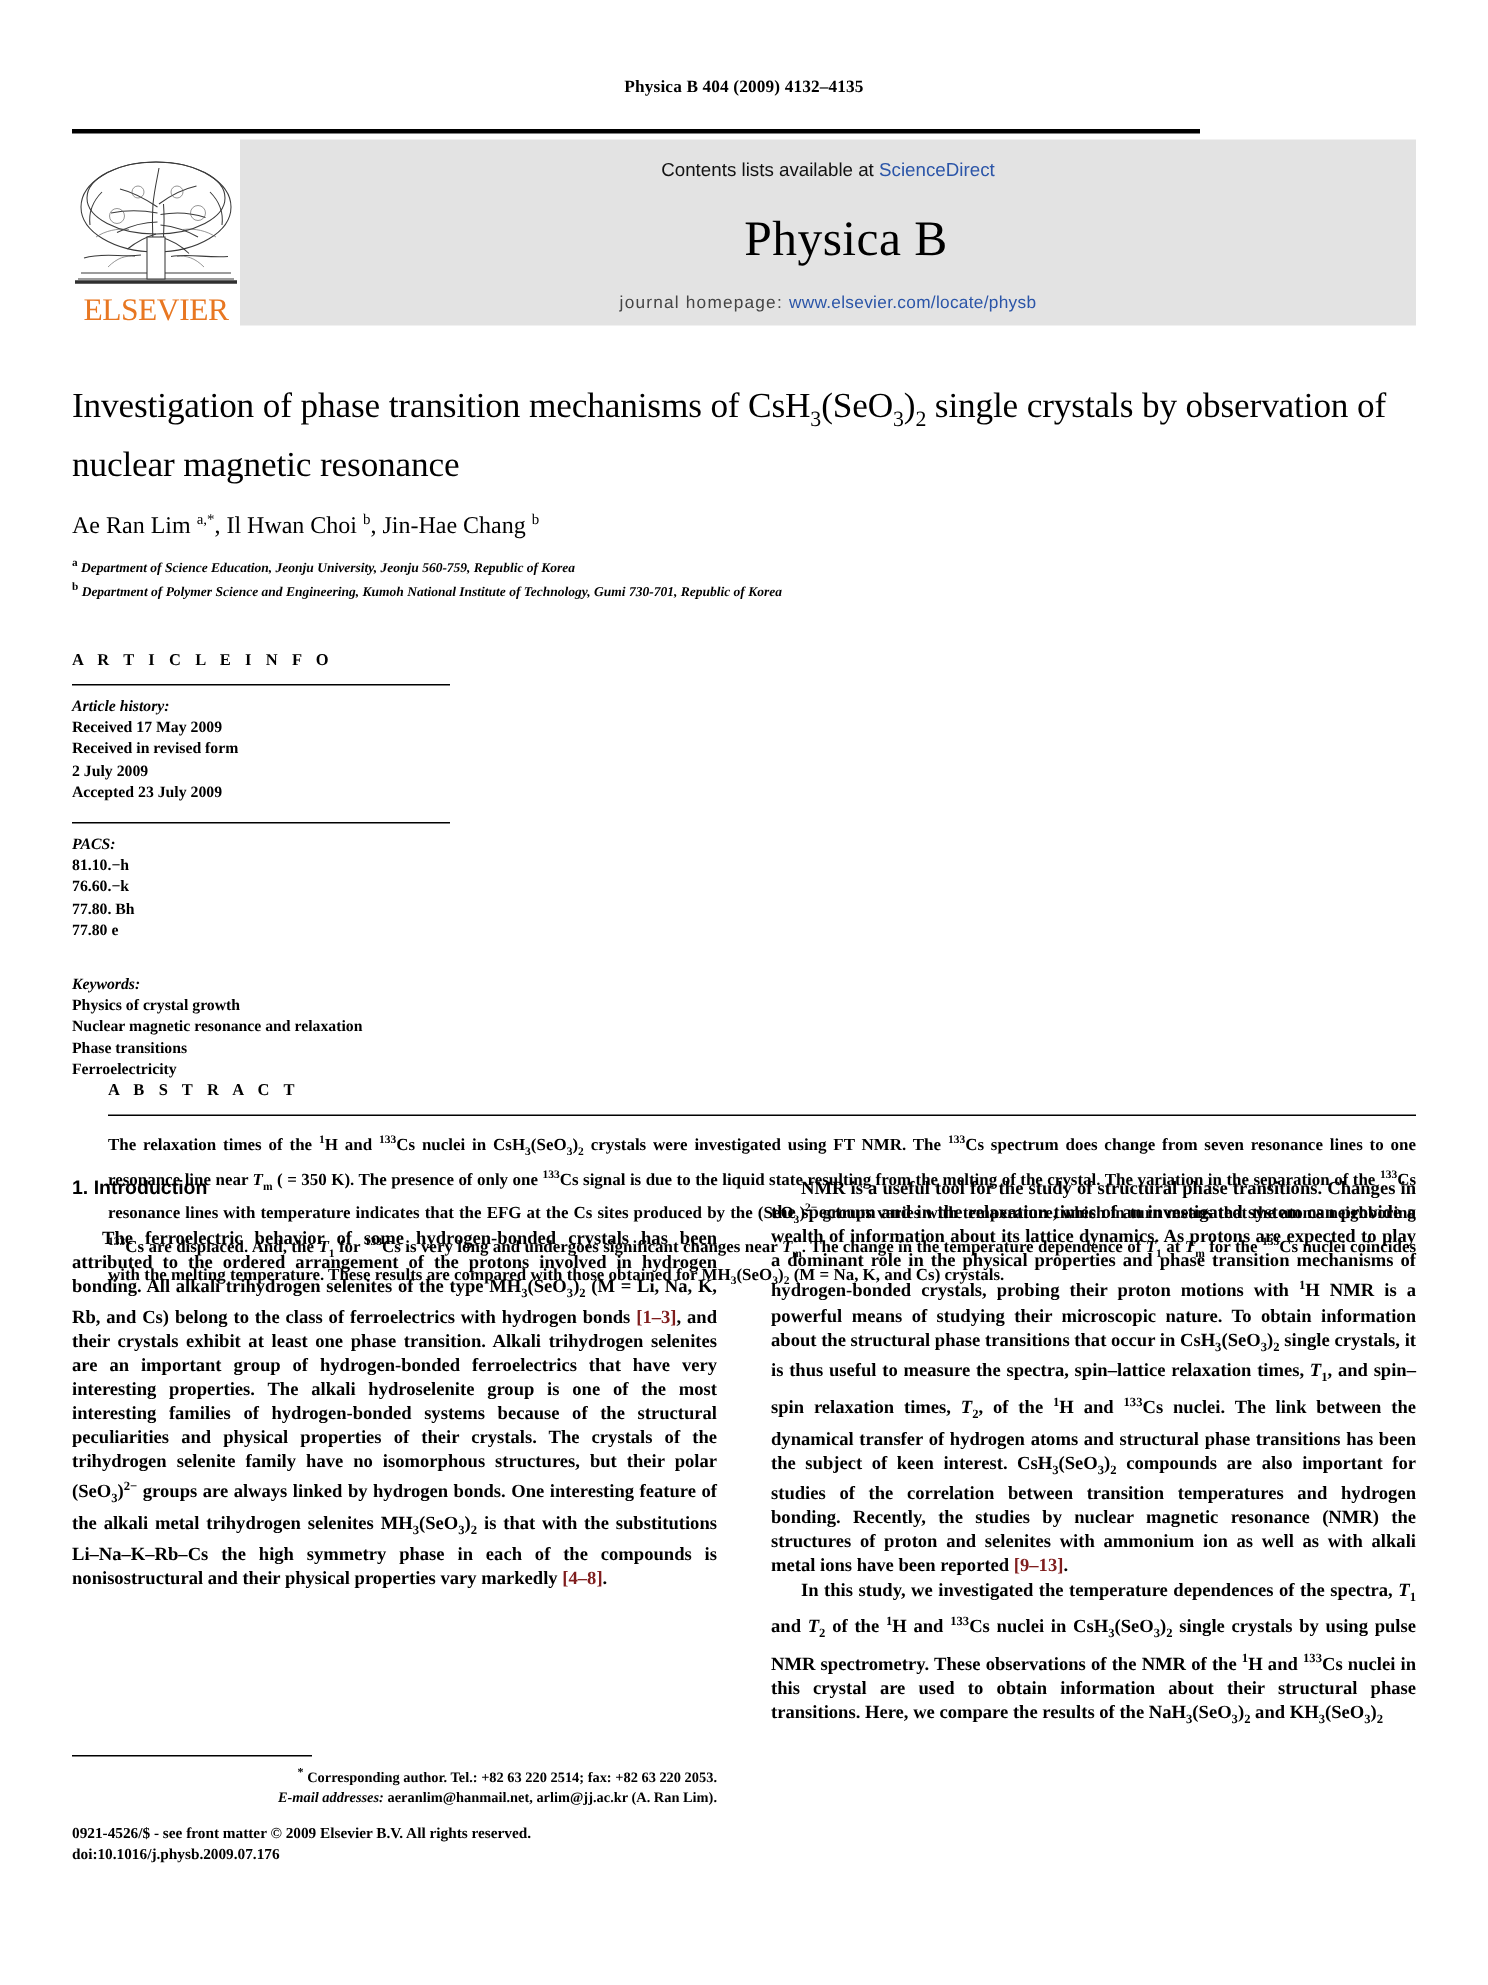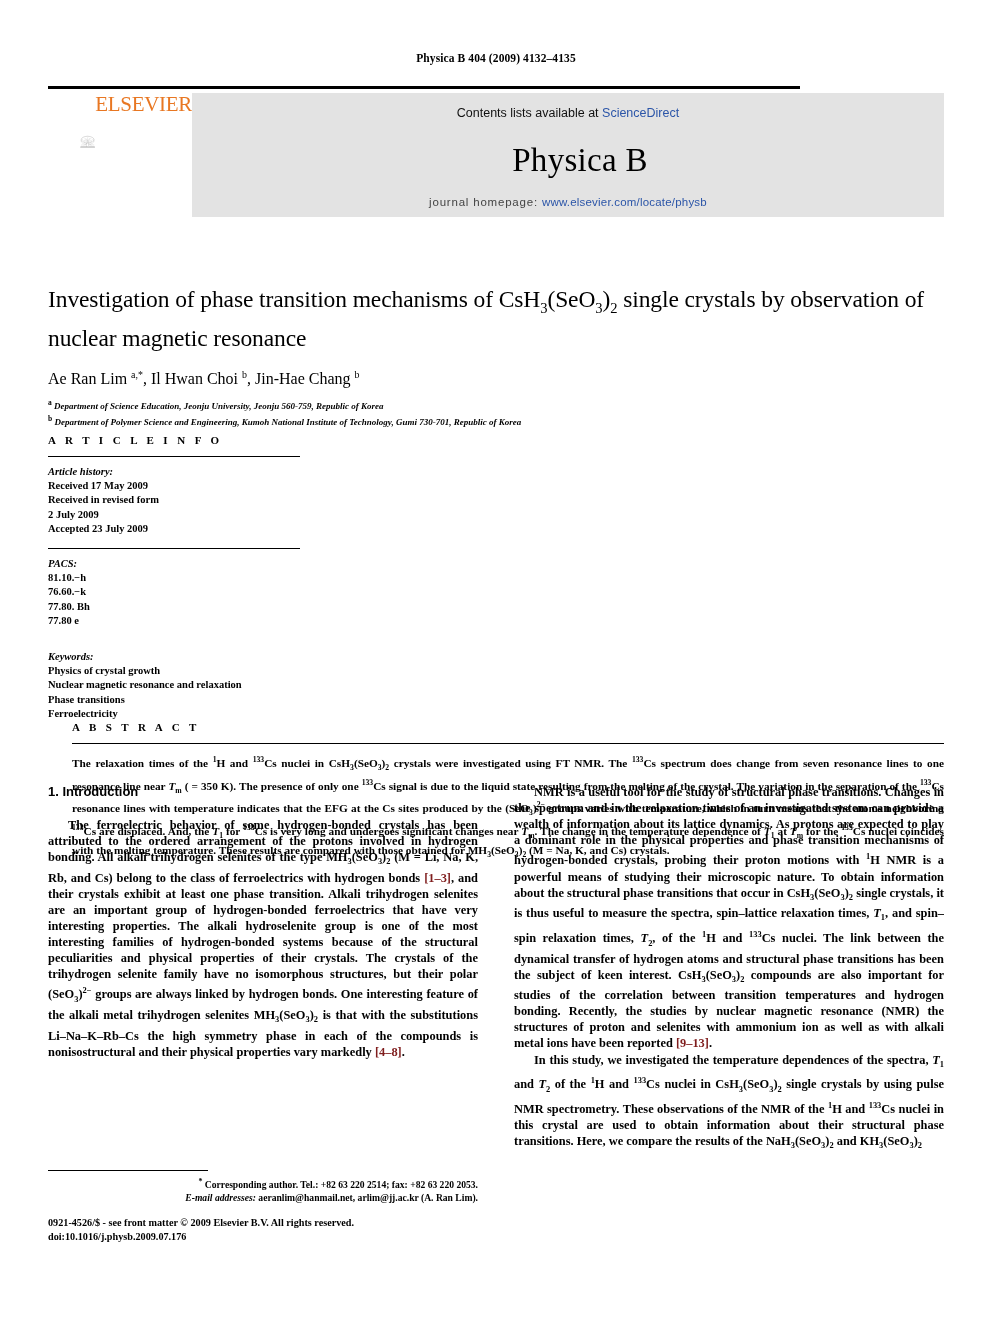--- a/index.html
+++ b/index.html
@@ -50,23 +50,22 @@
     flex-direction: row;
     align-items: stretch;
     margin-top: 4px;
     height: 124px;
   }
   .elsevier-logo {
     width: 112px;
     flex: 0 0 112px;
     position: relative;
     display: flex;
-    flex-direction: row;
+    flex-direction: column;
     justify-content: flex-end;
-    margin-left: 32px;
   }
   .tree-svg { display:block; width: 112px; height: 97px; }
   .elsevier-word {
     font-family: "Liberation Serif", serif;
     color: #E87722;
     font-size: 21px;
     letter-spacing: -0.3px;
     text-align: center;
     line-height: 22px;
     font-weight: normal;
@@ -158,21 +157,21 @@
   }
   .cover-foot-left .sd { color: #666; font-size: 5px; }
   .cover-foot-right {
     position: absolute; right: 6px; bottom: 10px; width: 42%;
     font-family: "Liberation Sans", sans-serif;
     font-size: 3.2px; color: #777; line-height: 4px;
     text-align: center;
   }
 
   
-  .title-block { position: absolute; left: 48px; top: 284px; width: 896px; }
+  .title-block { position: absolute; left: 48px; top: 256px; width: 896px; }
   .paper-title {
     font-family: "Liberation Serif", serif;
     font-size: 23.5px;
     line-height: 30px;
     font-weight: normal;
     margin: 0;
     letter-spacing: -0.1px;
   }
   .authors {
     font-family: "Liberation Serif", serif;

